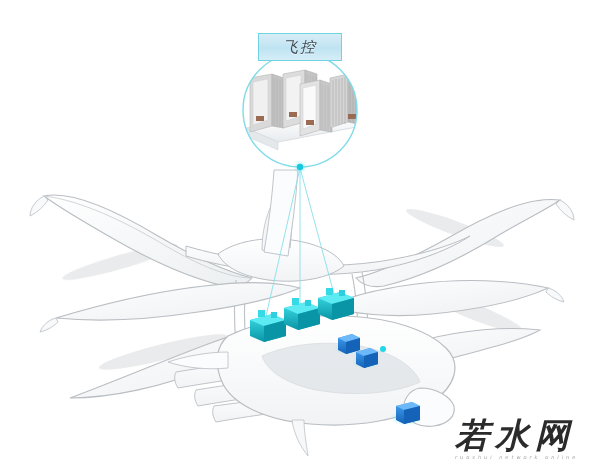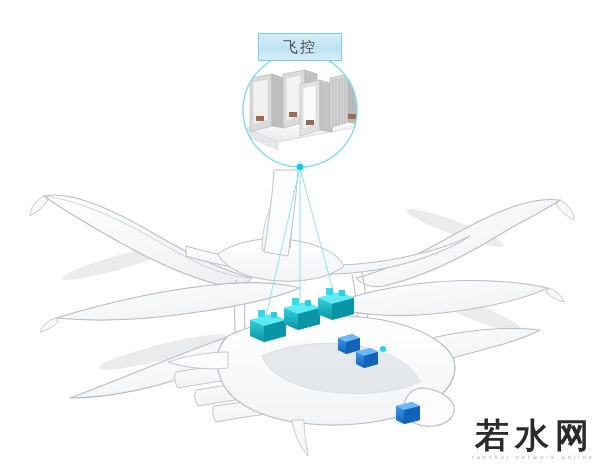--- a/index.html
+++ b/index.html
@@ -3,21 +3,21 @@
 <meta charset="utf-8">
 <title>飞控 Diagram</title>
 <style>
   html,body{margin:0;padding:0;}
   body{
     width:600px;height:468px;
     background:#ffffff;
     font-family:"DejaVu Sans","Liberation Sans",sans-serif;
     overflow:hidden;position:relative;
   }
-  #stage{position:absolute;inset:0;width:600px;height:468px;}
+  #stage{position:absolute;inset:0;width:600px;height:468px;font-style:italic;}
   #art{position:absolute;left:0;top:0;width:600px;height:468px;}
 
   
   .callout-label{
     position:absolute;
     left:258px;top:33px;
     width:84px;height:28px;
     box-sizing:border-box;
     display:flex;align-items:center;justify-content:center;
     background:linear-gradient(180deg,#d8edf6 0%,#bfe3f2 55%,#d6eef7 100%);
@@ -26,21 +26,21 @@
     font-size:15px;
     letter-spacing:2px;
     text-shadow:0 1px 0 rgba(255,255,255,.6);
   }
 
   
   .watermark{
     position:absolute;
     left:455px;top:418px;
     width:140px;
-    text-align:right;
+    text-align:left;
     user-select:none;
   }
   .watermark .wm-main{
     font-size:34px;
     font-weight:700;
     color:#2b2b2b;
     letter-spacing:6px;
     line-height:1;
     font-family:"DejaVu Sans","Liberation Sans",sans-serif;
   }

